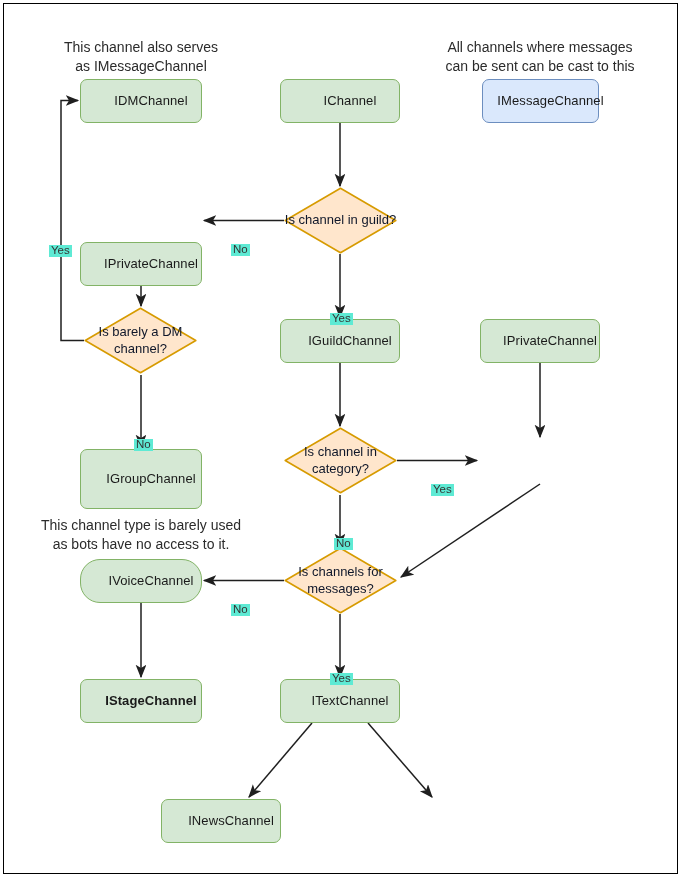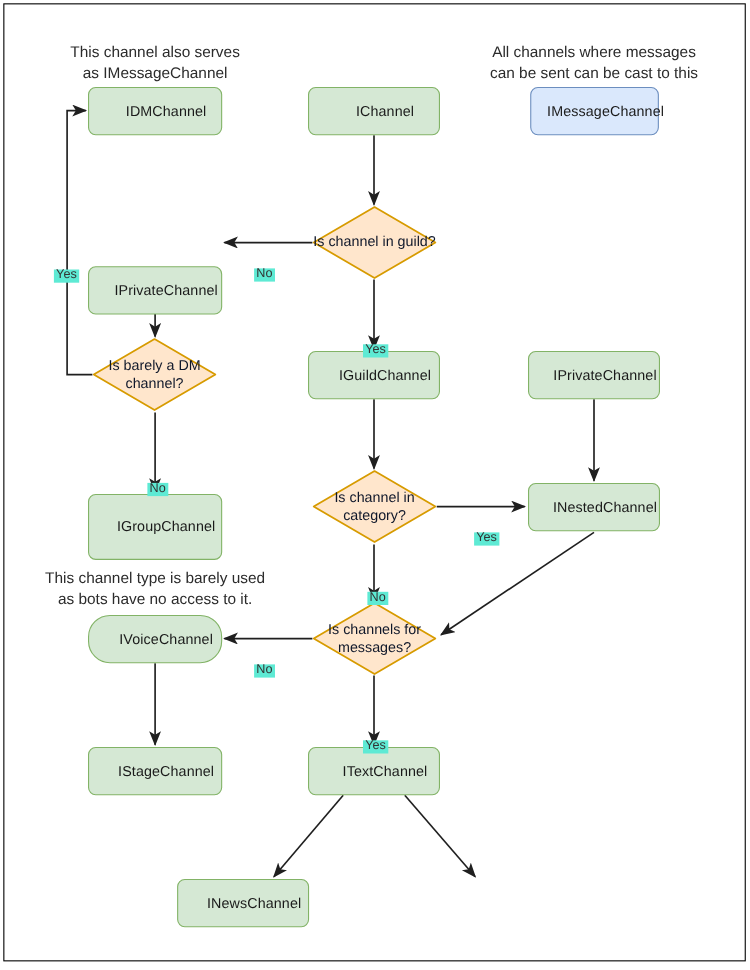--- a/index.html
+++ b/index.html
@@ -157,25 +157,24 @@
   <div class="node blue" style="left:482px; top:79px; width:117px; height:44px;">IMessageChannel</div>
 
   <div class="node green" style="left:80px; top:199px; width:122px; height:44px;margin-top:43px;">IPrivateChannel</div>
 
   <div class="node green" style="left:280px; top:319px; width:120px; height:44px;">IGuildChannel</div>
 
   <div class="node green" style="left:480px; top:319px; width:120px; height:44px;">IPrivateChannel</div>
 
   <div class="node green" style="left:80px; top:449px; width:122px; height:60px;">IGroupChannel</div>
 
-  <div class="node green" style="left:480px; top:439px; width:120px; height:44px;">INestedChannel</div>
 
   <div class="node green" style="left:80px; top:559px; width:122px; height:44px;border-radius:20px;">IVoiceChannel</div>
 
-  <div class="node green" style="left:80px; top:679px; width:122px; height:44px;">IStageChannel</div>
+  <div class="node green" style="left:80px; top:679px; width:122px; height:44px;font-weight:bold;">IStageChannel</div>
 
   <div class="node green" style="left:280px; top:679px; width:120px; height:44px;">ITextChannel</div>
 
   <div class="node green" style="left:161px; top:799px; width:120px; height:44px;">INewsChannel</div>
 
 
   <div class="diamond" style="left:284px; top:187px; width:113px; height:67px;">
     <svg class="dshape" viewBox="0 0 113 67" preserveAspectRatio="none">
       <polygon points="56.5,1.2 111.8,33.5 56.5,65.8 1.2,33.5" fill="#ffe6cc" stroke="#d79b00" stroke-width="1.6" stroke-linejoin="round"></polygon>
     </svg>

